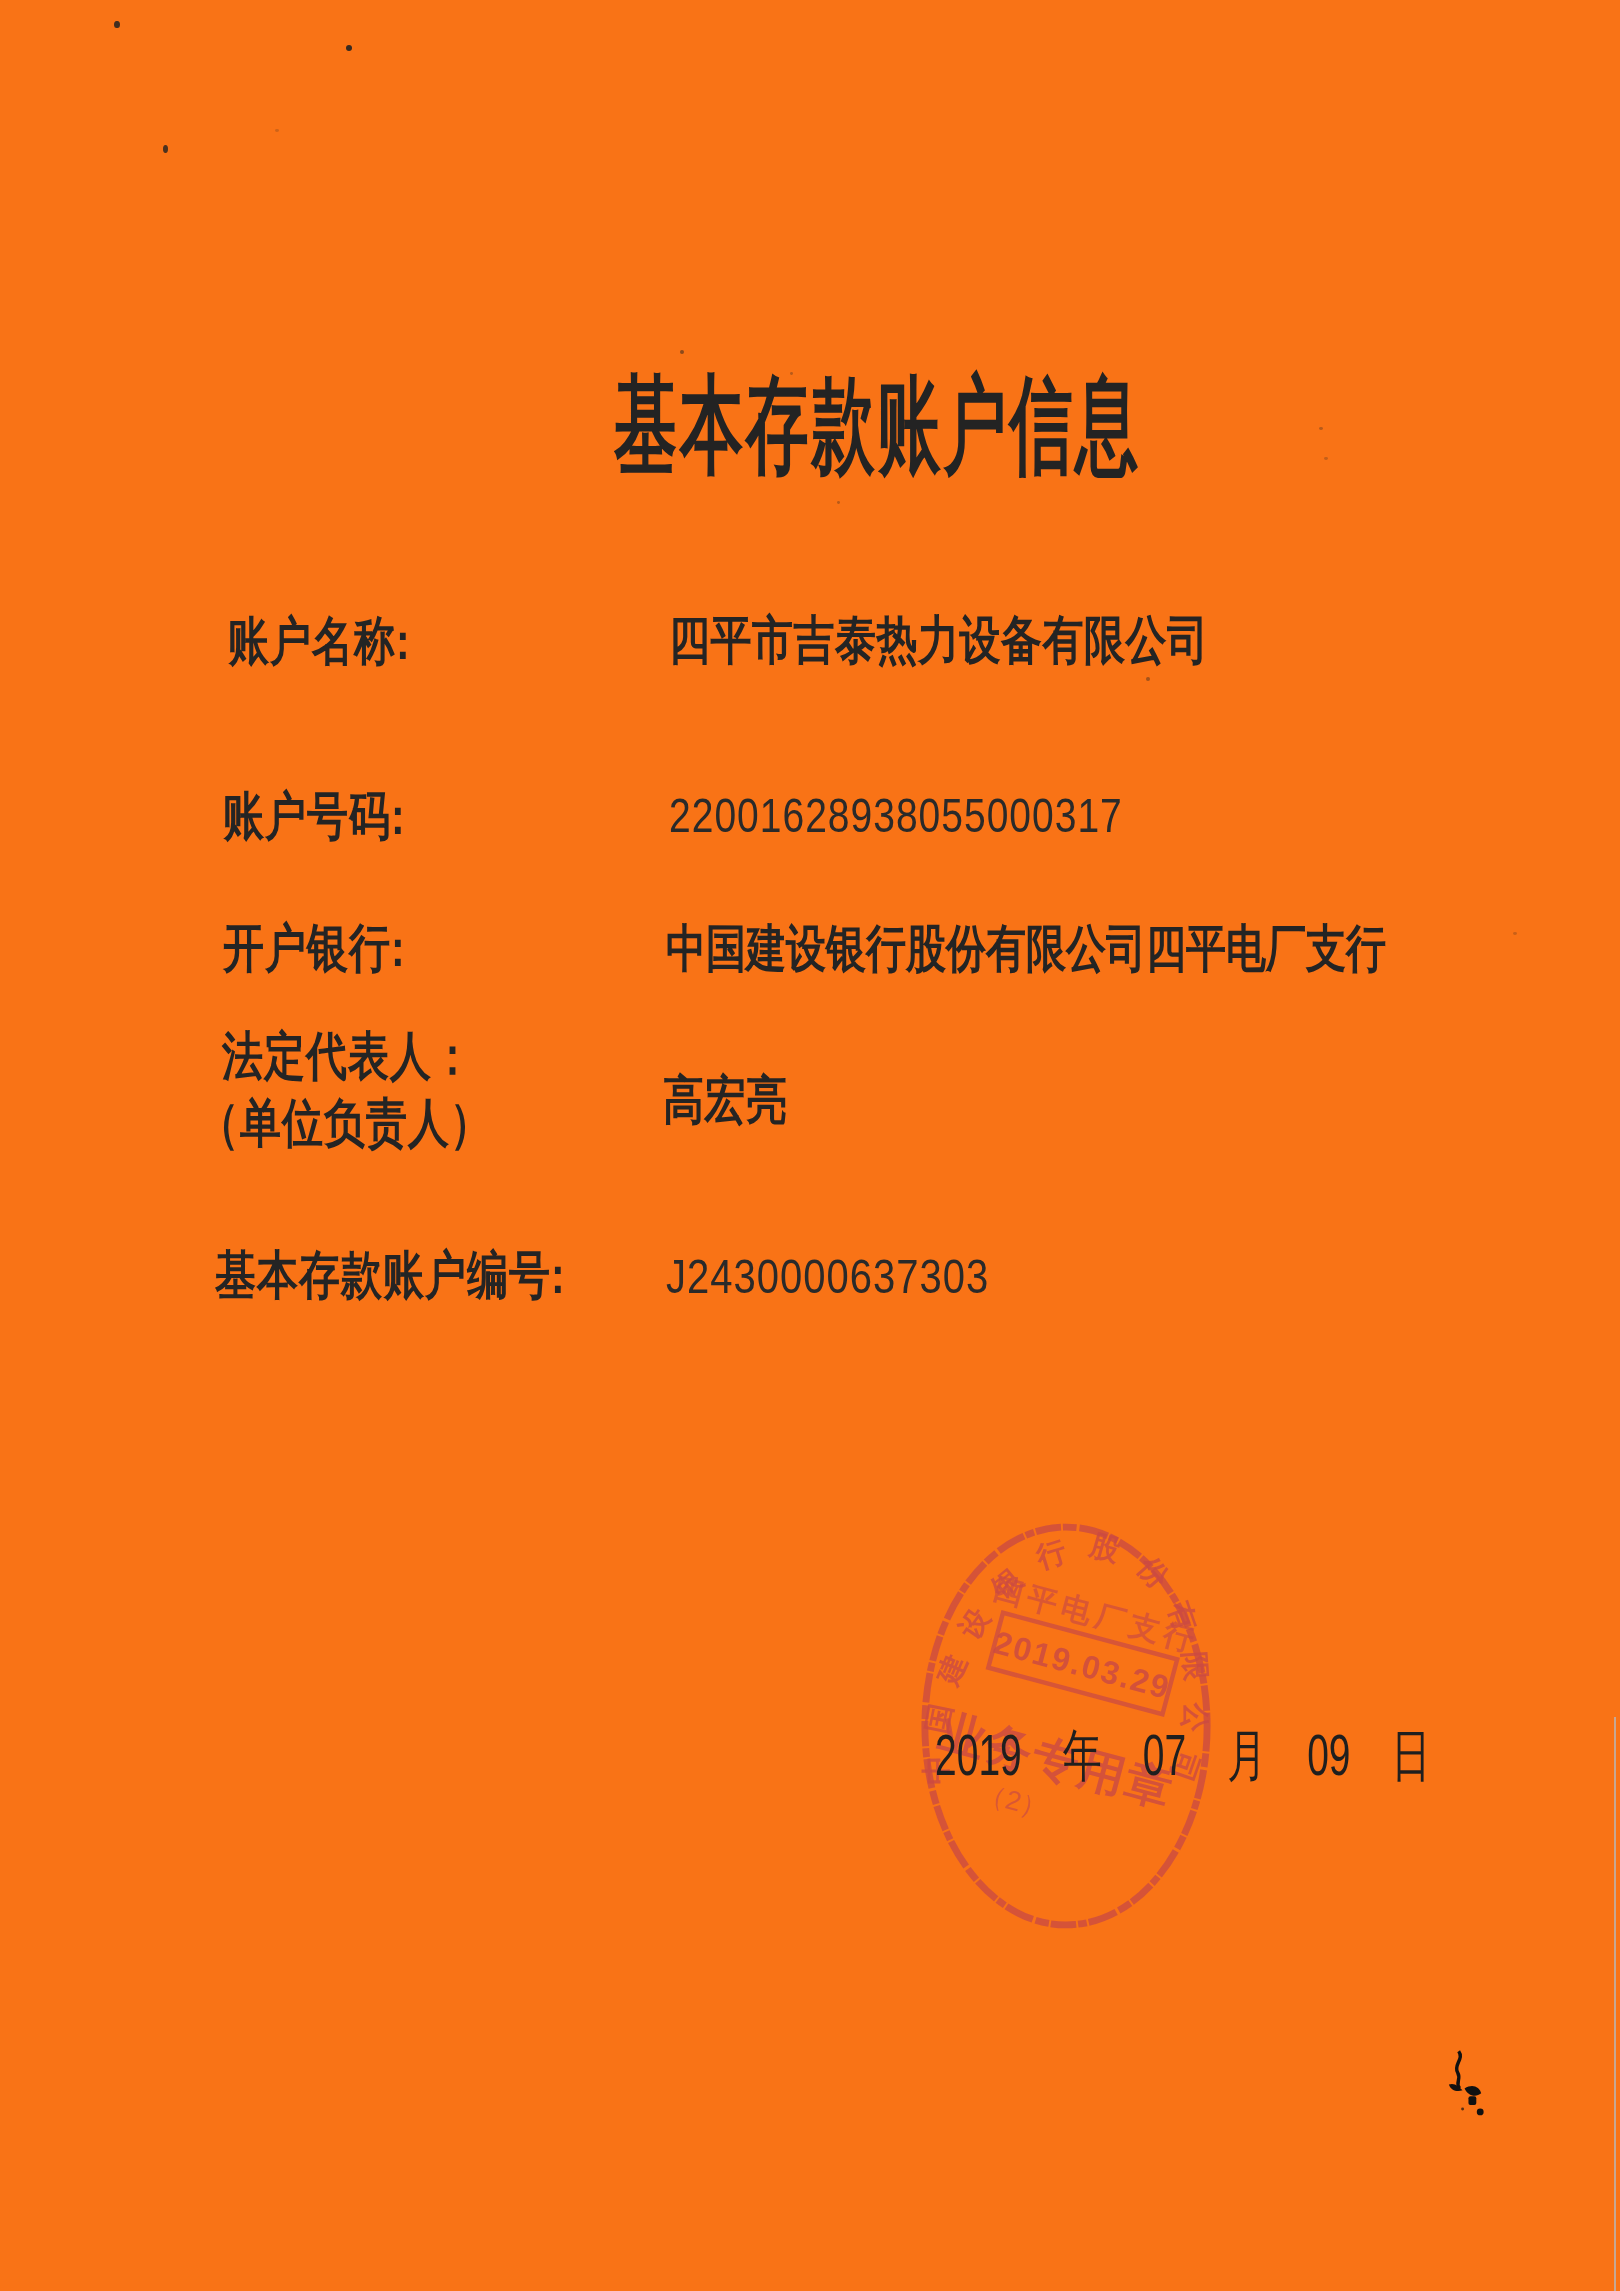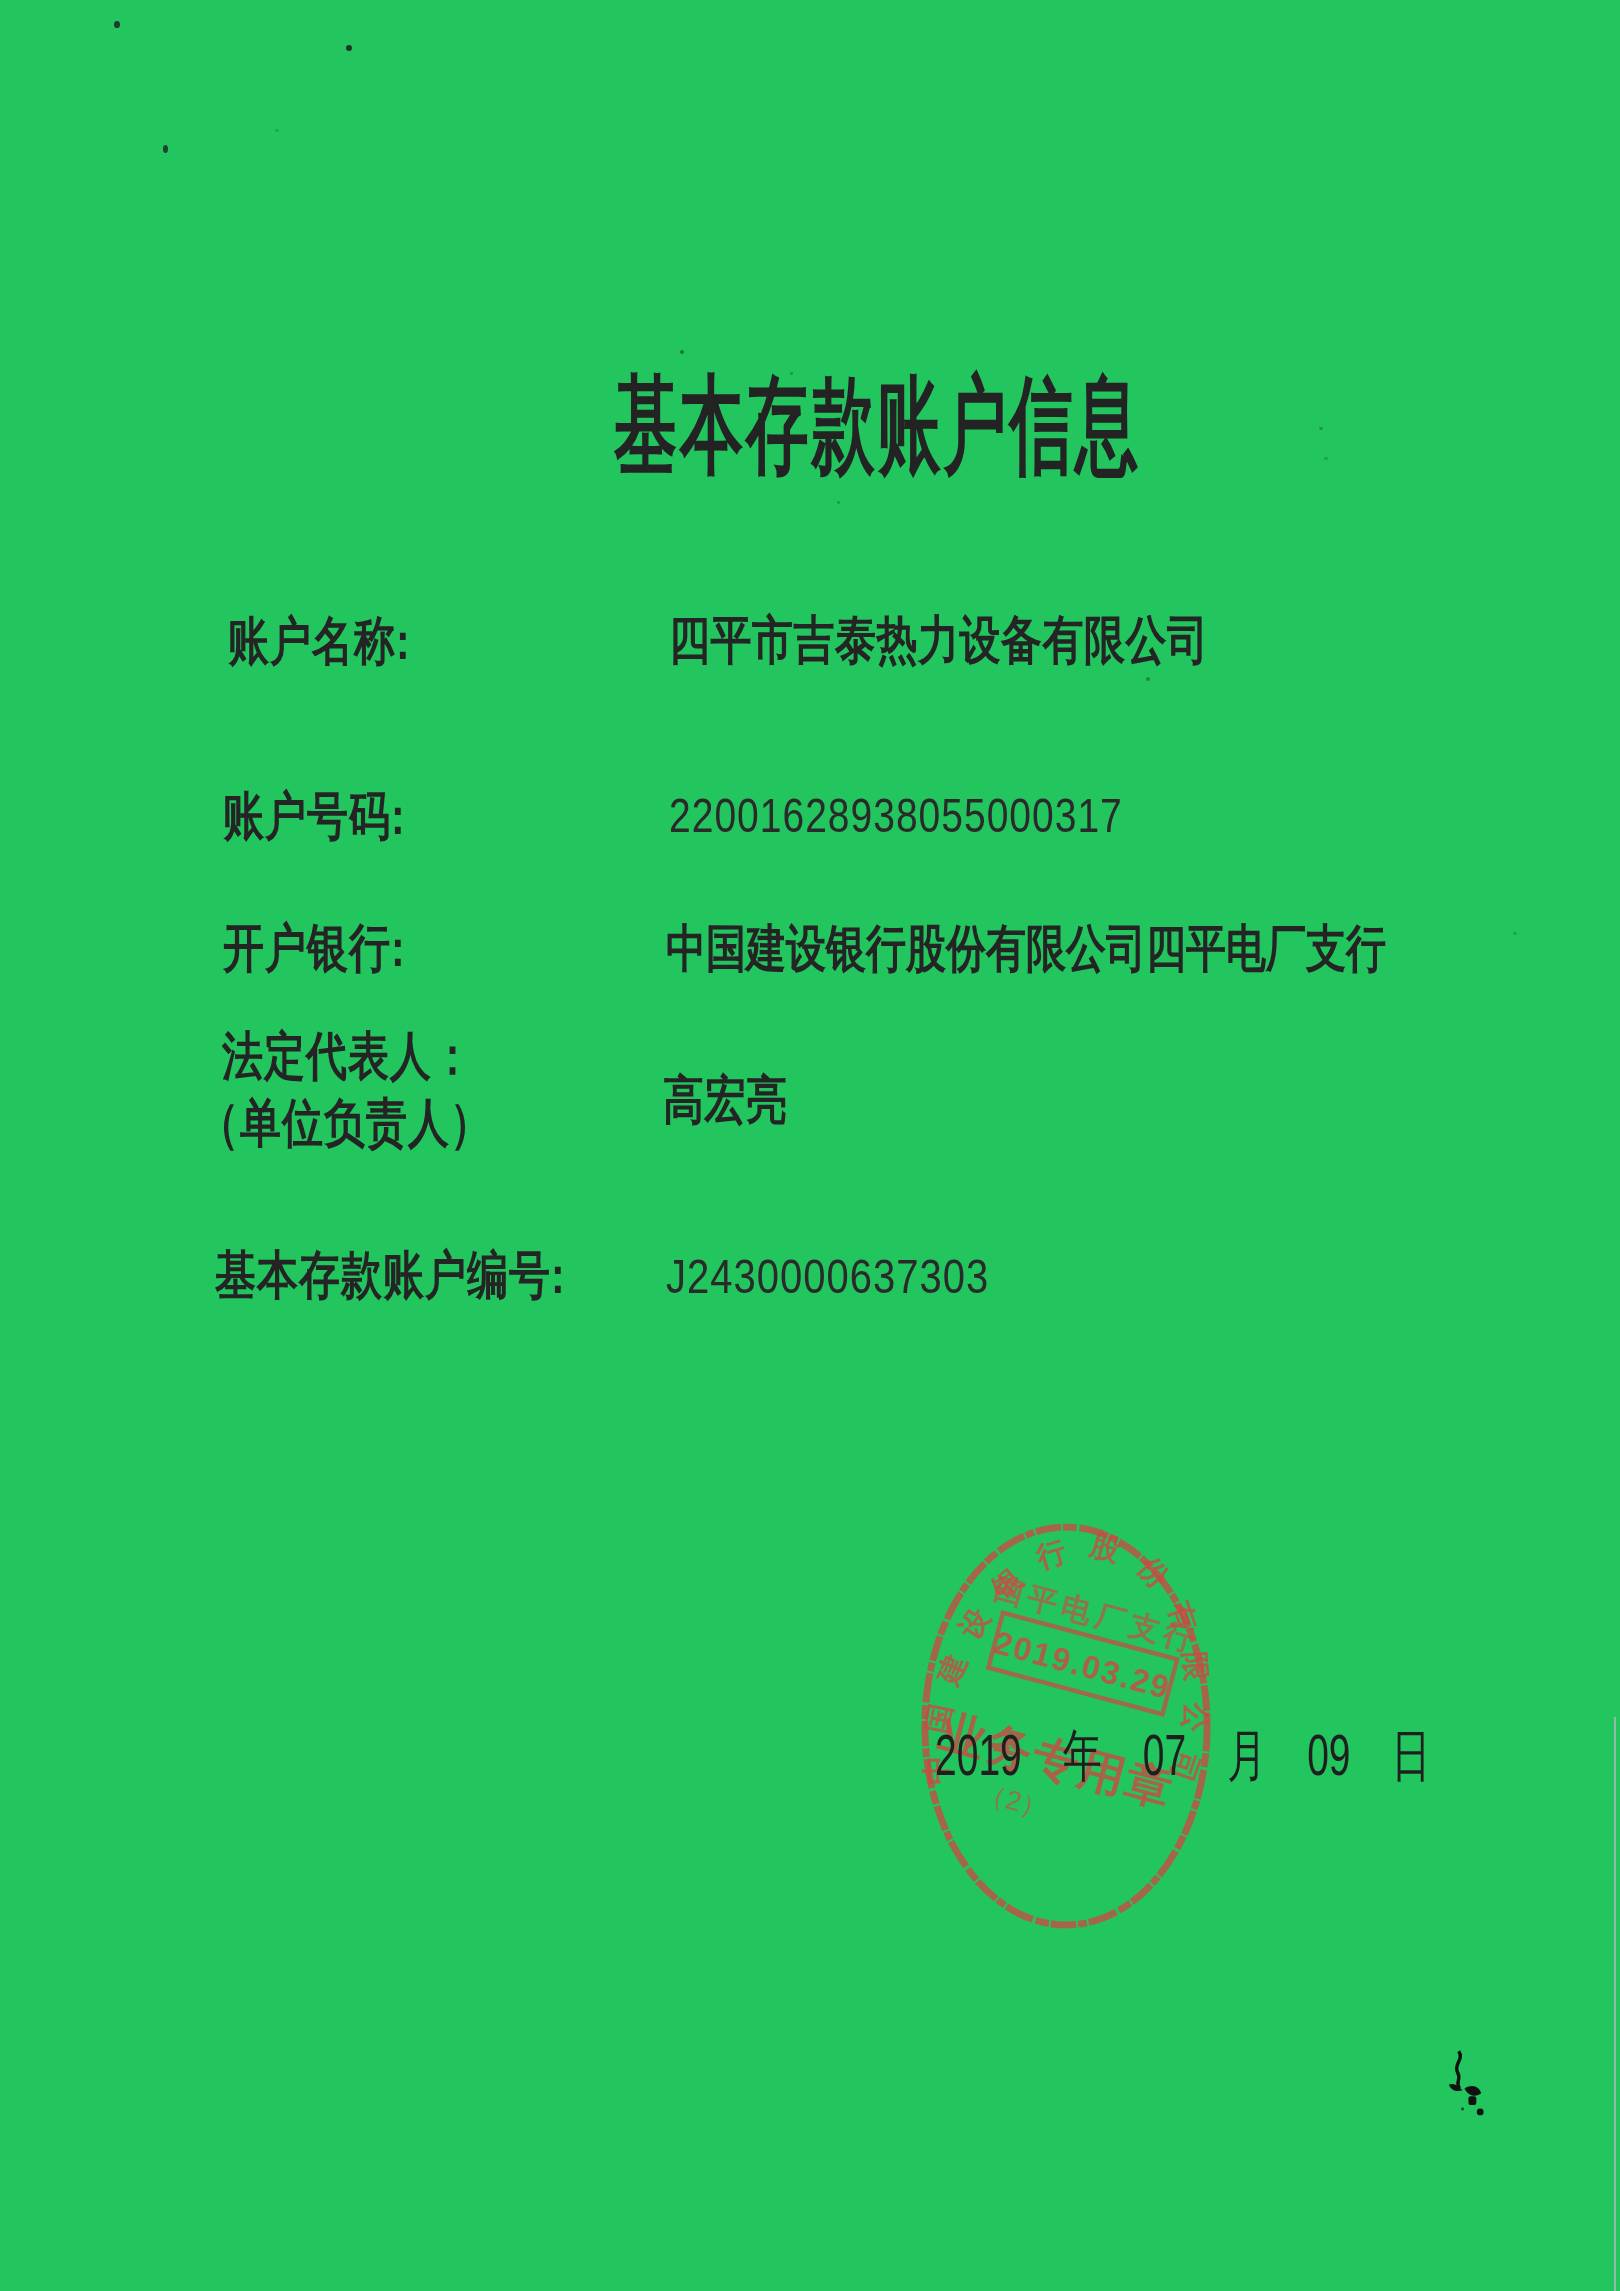--- a/index.html
+++ b/index.html
@@ -1,19 +1,19 @@
 <!DOCTYPE html>
 <html><head>
 <meta charset="utf-8">
 <style>
   html,body{margin:0;padding:0;background:#e8e8e8;}
   #scan{
     position:relative;
     width:1620px;height:2292px;
-    background:#22c55e;
+    background:#f97316;
     overflow:hidden;
     font-family:"Liberation Sans",sans-serif;
     color:#1f1f1f;
   }
   .abs{position:absolute;white-space:nowrap;line-height:1;}
   
   .st-title{transform:scaleY(1.7);transform-origin:0 0;}
   .st-body{transform:scaleY(1.28);transform-origin:0 0;}
   .st-num{transform:scaleY(1.21);transform-origin:0 0;}
   .st-date{transform:scaleY(1.45);transform-origin:0 0;}

